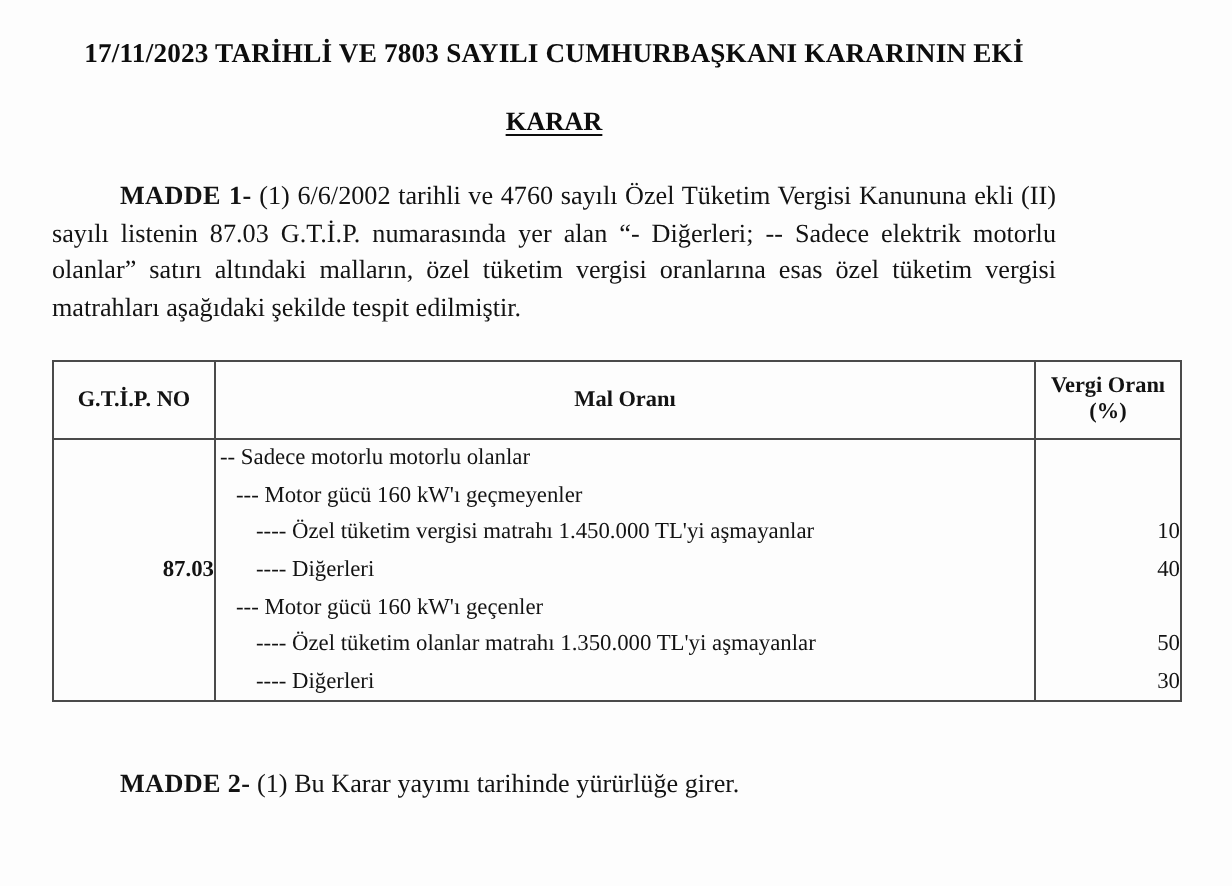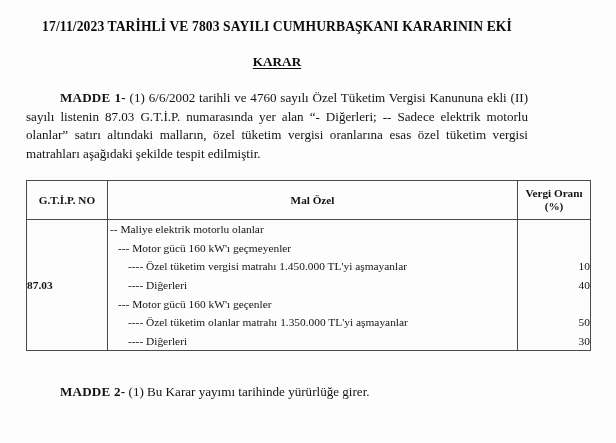--- a/index.html
+++ b/index.html
@@ -92,21 +92,21 @@
     line-height: 1.18;
     padding: 2px 3px;
   }
   .col-gtip   { width: 81px; }
   .col-mal    { width: 410px; }
   .col-oran   { width: 73px; }
 
   td.cell-gtip {
     font-weight: bold;
     font-size: 11.4px;
-    text-align: left;
+    text-align: right;
     vertical-align: top;
     padding: 6px 0 0 5px;
     white-space: nowrap;
   }
   td.cell-mal {
     padding: 5px 4px 6px 4px;
     vertical-align: top;
   }
   td.cell-oran {
     padding: 5px 4px 6px 6px;
@@ -169,33 +169,33 @@
   <div class="table-wrap">
     <table class="tax-table">
       <colgroup>
         <col class="col-gtip">
         <col class="col-mal">
         <col class="col-oran">
       </colgroup>
       <thead>
         <tr>
           <th>G.T.İ.P. NO</th>
-          <th>Mal Özel</th>
+          <th>Mal Oranı</th>
           <th>
             <span>Vergi Oranı</span><br>
             <span>(%)</span>
           </th>
         </tr>
       </thead>
       <tbody>
         <tr>
           <td class="cell-gtip">87.03</td>
           <td class="cell-mal">
             <ul class="goods-list" id="goods-list">
-                <li class="lvl-2">-- Maliye elektrik motorlu olanlar</li>
+                <li class="lvl-2">-- Sadece motorlu motorlu olanlar</li>
                 <li class="lvl-3">--- Motor gücü 160 kW'ı geçmeyenler</li>
                 <li class="lvl-4">---- Özel tüketim vergisi matrahı 1.450.000 TL'yi aşmayanlar</li>
                 <li class="lvl-4">---- Diğerleri</li>
                 <li class="lvl-3">--- Motor gücü 160 kW'ı geçenler</li>
                 <li class="lvl-4">---- Özel tüketim olanlar matrahı 1.350.000 TL'yi aşmayanlar</li>
                 <li class="lvl-4">---- Diğerleri</li>
               </ul>
           </td>
           <td class="cell-oran">
             <ul class="rate-list" id="rate-list">

